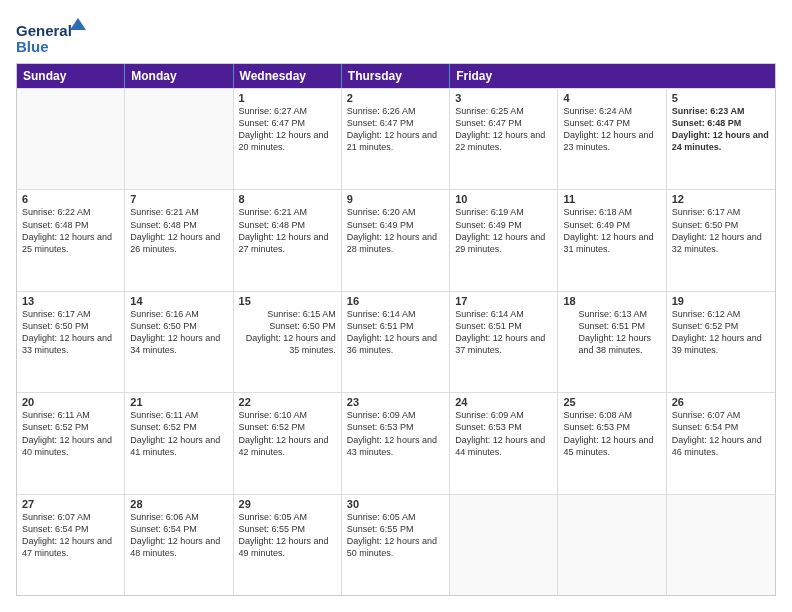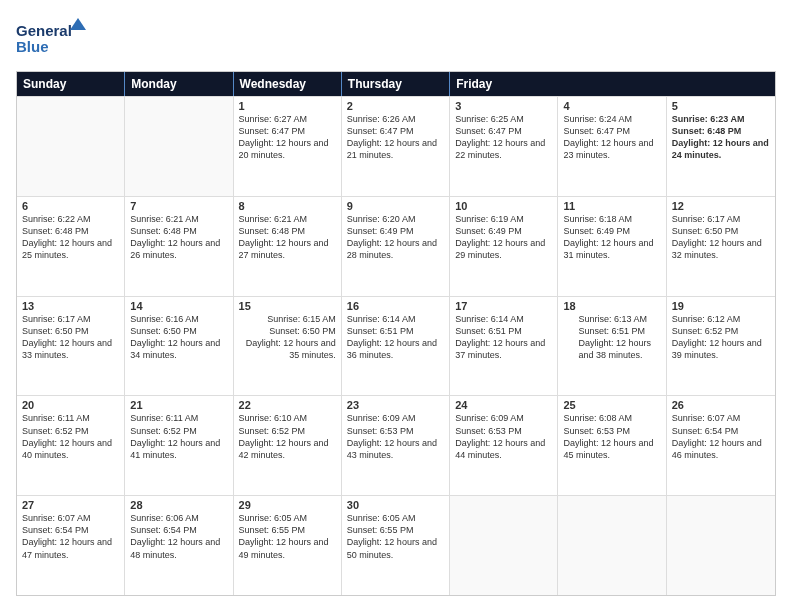--- a/index.html
+++ b/index.html
@@ -14,21 +14,21 @@
       width: 792px;
       height: 612px;
       padding: 16px;
       display: flex;
       flex-direction: column;
     }
     .header {
       display: flex;
       justify-content: space-between;
       align-items: center;
-      margin-bottom: 10px;
+      margin-bottom: 2px;
     }
     .logo {
       display: flex;
       align-items: center;
     }
     .title-block {
       text-align: right;
     }
     .main-title {
       font-size: 32px;
@@ -41,21 +41,21 @@
     }
     .calendar {
       flex: 1;
       border: 1px solid #ccc;
       display: flex;
       flex-direction: column;
     }
     .cal-header {
       display: grid;
       grid-template-columns: repeat(7, 1fr);
-      background: #0f172a;
+      background: #4c1d95;
     }
     .cal-header-cell {
       color: #fff;
       font-size: 12px;
       font-weight: bold;
       padding: 5px 6px;
       text-align: left;
       border-right: 1px solid #5589c8;
     }
     .cal-header-cell:last-child { border-right: none; }

